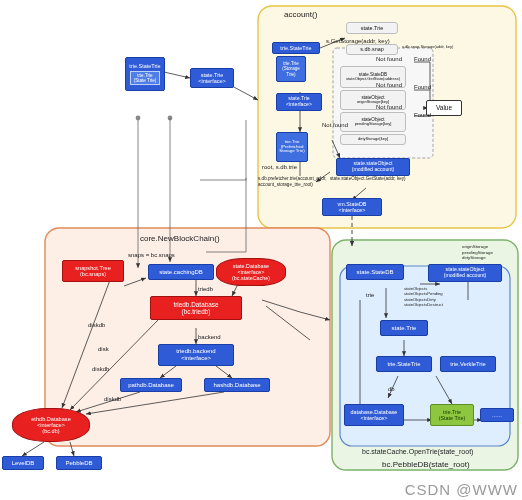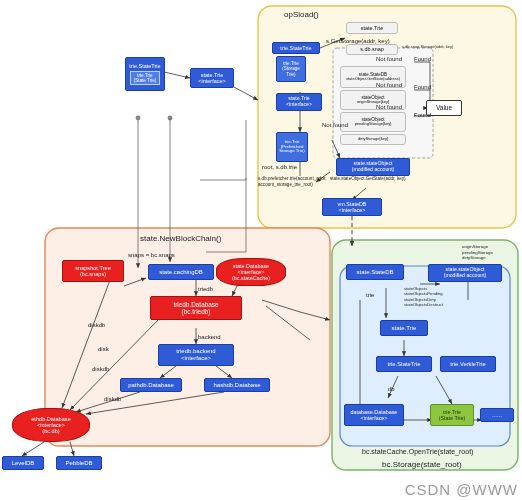--- a/index.html
+++ b/index.html
@@ -88,23 +88,23 @@
   <path d="M420 284 L440 284" stroke="#333" stroke-width="0.8" marker-end="url(#ar)" fill="none"></path>
   <path d="M404 340 L404 356" stroke="#333" stroke-width="0.8" marker-end="url(#ar)" fill="none"></path>
   <path d="M398 376 L388 398" stroke="#333" stroke-width="0.8" marker-end="url(#ar)" fill="none"></path>
   <path d="M436 376 L452 404" stroke="#333" stroke-width="0.8" marker-end="url(#ar)" fill="none"></path>
   <path d="M468 300 L468 268" stroke="#333" stroke-width="0.8" fill="none"></path>
   <path d="M400 420 L432 420" stroke="#333" stroke-width="0.8" marker-end="url(#ar)" fill="none"></path>
   <path d="M470 420 L482 420" stroke="#333" stroke-width="0.8" marker-end="url(#ar)" fill="none"></path>
   <path d="M360 404 L360 300" stroke="#333" stroke-width="0.8" fill="none"></path>
 </svg>
 
-<div class="plabel" style="left:284px;top:10px;">opSload()</div>
-<div class="plabel" style="left:140px;top:234px;">state.NewBlockChain()</div>
-<div class="plabel" style="left:382px;top:460px;">bc.Storage(state_root)</div>
+<div class="plabel" style="left:284px;top:10px;">account()</div>
+<div class="plabel" style="left:140px;top:234px;">core.NewBlockChain()</div>
+<div class="plabel" style="left:382px;top:460px;">bc.PebbleDB(state_root)</div>
 <div class="plabel" style="left:362px;top:448px;font-size:7px;">bc.stateCache.OpenTrie(state_root)</div>
 
 <div class="node blue" style="left:125px;top:57px;width:40px;height:34px;font-size:5.5px;padding:1px;">
   <span class="l1">trie.StateTrie</span>
   <div style="background:#4f7ee8;border:1px solid #bcd2f7;margin-top:2px;padding:1px 3px;font-size:4.6px;line-height:1.15;">
     <span>trie.Trie</span><br>
     <span>(State Trie)</span>
   </div>
 </div>
 

